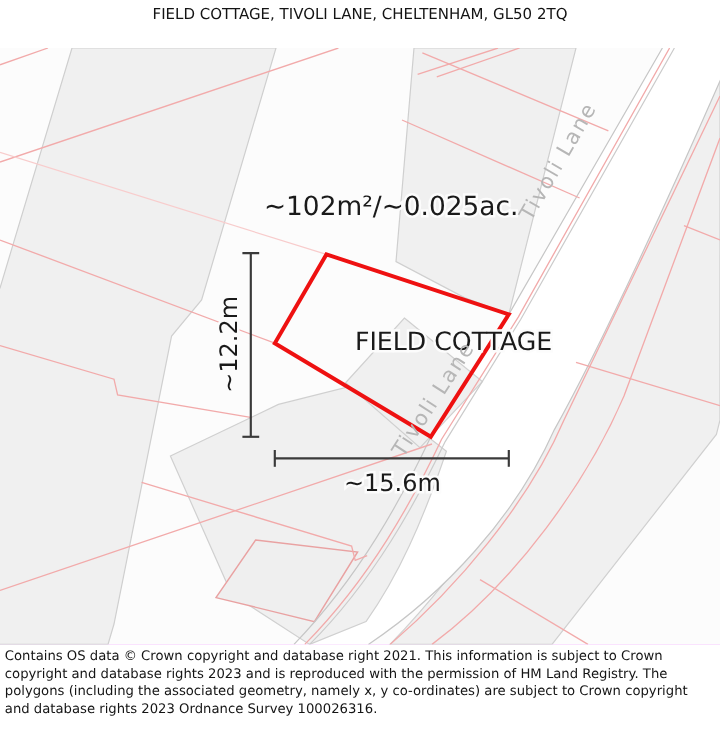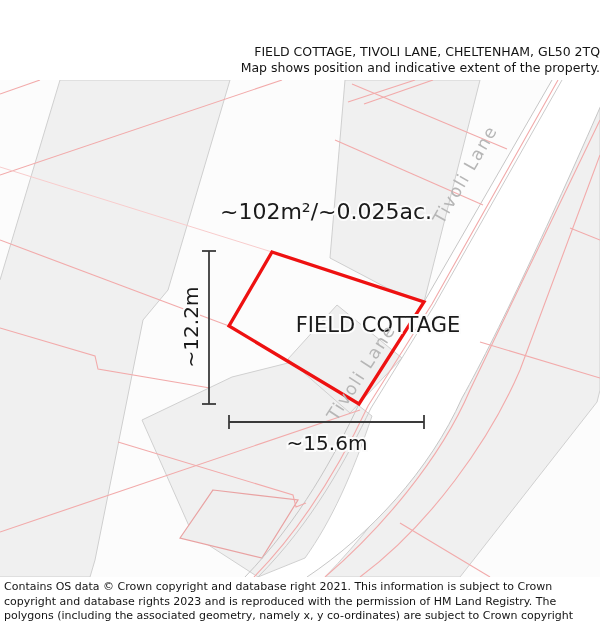--- a/index.html
+++ b/index.html
@@ -1,17 +1,17 @@
 <!DOCTYPE html>
 <html><head>
 <meta charset="utf-8">
 <style>
   html,body{margin:0;padding:0;background:#ffffff;}
   body{width:600px;height:625px;overflow:hidden;font-family:"DejaVu Sans",sans-serif;}
-  .header{width:600px;height:40px;text-align:right;padding-top:4px;box-sizing:border-box;background:#ffffff;margin-top:40px;}
+  .header{width:600px;height:40px;text-align:center;padding-top:4px;box-sizing:border-box;background:#ffffff;}
   .header .title{font-size:12.5px;color:#141414;line-height:1.3;}
   .header .subtitle{font-size:12.5px;color:#141414;line-height:1.3;}
   .map-wrap{width:600px;height:497px;position:relative;background:#f0abfc;}
   svg{display:block;}
   .footer{width:600px;box-sizing:border-box;padding:3px 4px 0 4px;background:#ffffff;}
   .footer .attribution{font-size:11px;line-height:1.33;color:#141414;}
   
   .band{fill:#f0f0f0;stroke:#cfcfcf;stroke-width:1;}
   .band-nostroke{fill:#f0f0f0;stroke:#d0d0d0;stroke-width:1;}
   .roadfill{fill:#ffffff;stroke:none;}
@@ -23,21 +23,20 @@
   .red-outline{fill:none;stroke:#ee1111;stroke-width:3.3;stroke-linejoin:miter;}
   .dim{stroke:#3a3a3a;stroke-width:1.8;fill:none;}
   .maplabel{fill:#1a1a1a;paint-order:stroke;stroke:#fcfcfc;stroke-width:4px;font-family:"DejaVu Sans",sans-serif;}
   .roadlabel{fill:#b6b6b6;letter-spacing:1.5px;font-size:17.5px;font-family:"DejaVu Sans",sans-serif;}
 </style>
 </head>
 <body>
 
 <div class="header">
   <div class="title">FIELD COTTAGE, TIVOLI LANE, CHELTENHAM, GL50 2TQ</div>
-  <div class="subtitle">Map shows position and indicative extent of the property.</div>
 </div>
 
 <div class="map-wrap">
   <svg width="600" height="497" viewBox="0 0 600 497">
 
     <rect x="0" y="0" width="600" height="497" fill="#fcfcfc"></rect>
 
     <g>
       <path class="band" d="M60,0 L230,0 L168,210 L143,240 L95,480 L90,497 L-40,497 L-40,215 L0,200 Z"></path>
       <path class="band" d="M345,0 L480,0 L424,222 L387,208 L330,178 Z"></path>

